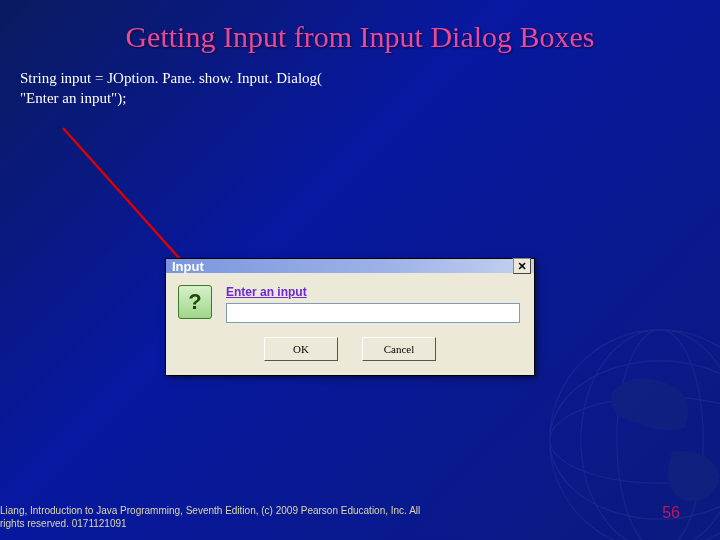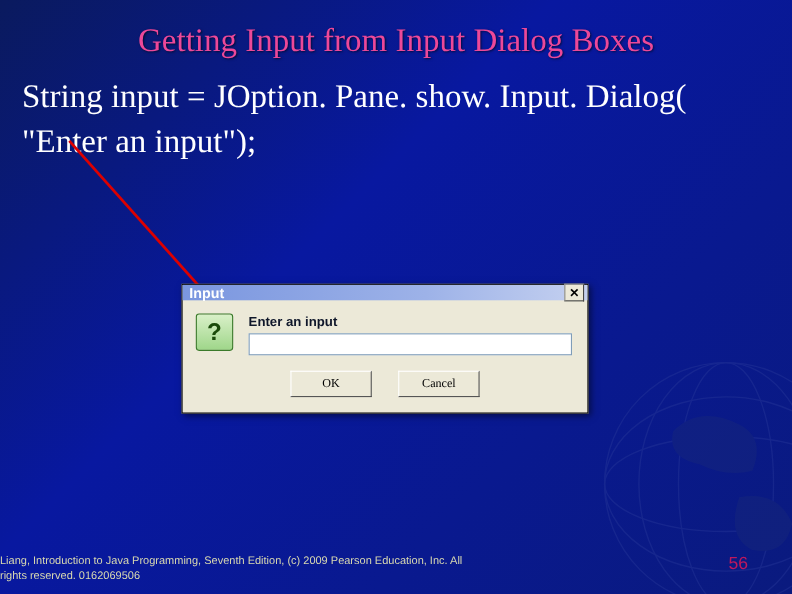--- a/index.html
+++ b/index.html
@@ -21,21 +21,21 @@
   }
   .title {
     color: #ec4899;
     font-size: 30px;
     text-align: center;
     padding-top: 20px;
     text-shadow: 1px 1px 2px rgba(0,0,0,0.6);
   }
   .code-block {
     color: #fff;
-    font-size: 30px;
+    font-size: 15px;
     padding: 14px 4px 0 20px;
     line-height: 1.35;
   }
   .arrow-svg {
     position: absolute;
     top: 0;
     left: 0;
     width: 720px;
     height: 540px;
     pointer-events: none;
@@ -95,22 +95,23 @@
     justify-content: center;
     color: #1a4a0a;
     font-size: 22px;
     font-weight: bold;
     font-family: Arial;
   }
   .prompt-area { flex: 1; }
   .prompt-label {
     font-size: 12px;
     font-weight: bold;
-    color: #0f172a;
+    color: #6d28d9;
     margin-bottom: 4px;
+    text-decoration: underline;
   }
   .text-input {
     width: 100%;
     height: 20px;
     background: #fff;
     border: 1px solid #7f9db9;
     font-size: 12px;
     padding: 0 3px;
   }
   .button-row {
@@ -199,16 +200,16 @@
     </div>
   </div>
   <div class="button-row">
     <button class="dlg-btn">OK</button>
     <button class="dlg-btn">Cancel</button>
   </div>
 </div>
 
 <div class="footer">
   <div>Liang, Introduction to Java Programming, Seventh Edition, (c) 2009 Pearson Education, Inc. All</div>
-  <div>rights reserved. 0162069506</div>
+  <div>rights reserved. 0171121091</div>
 </div>
 
 <div class="page-num">56</div>
 
 </body></html>

